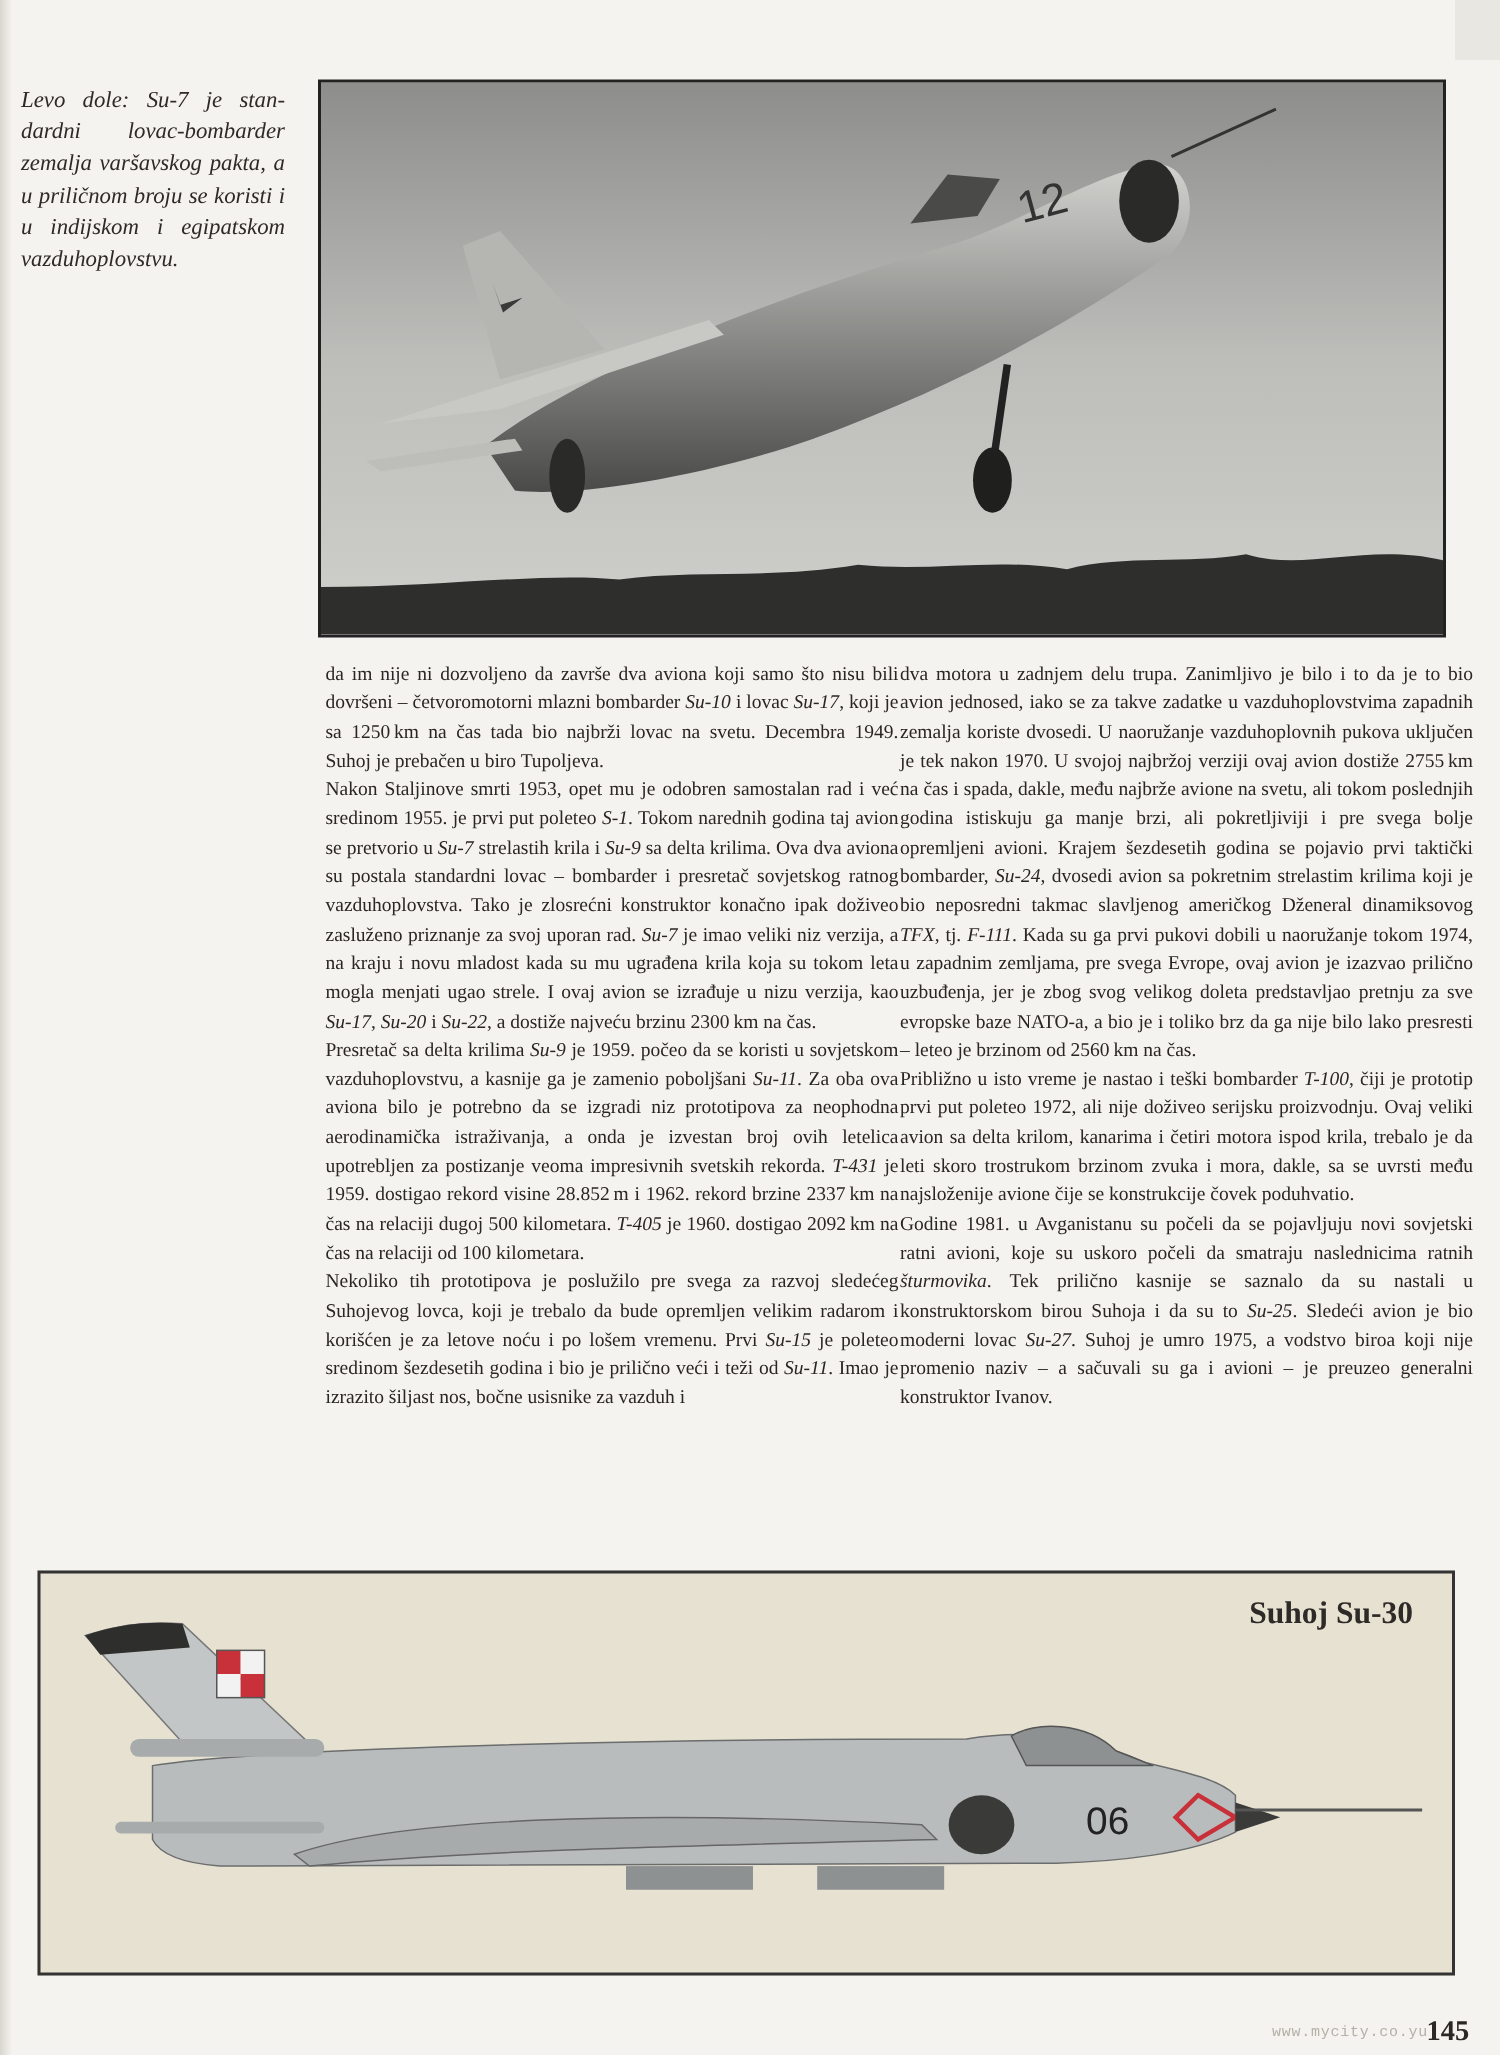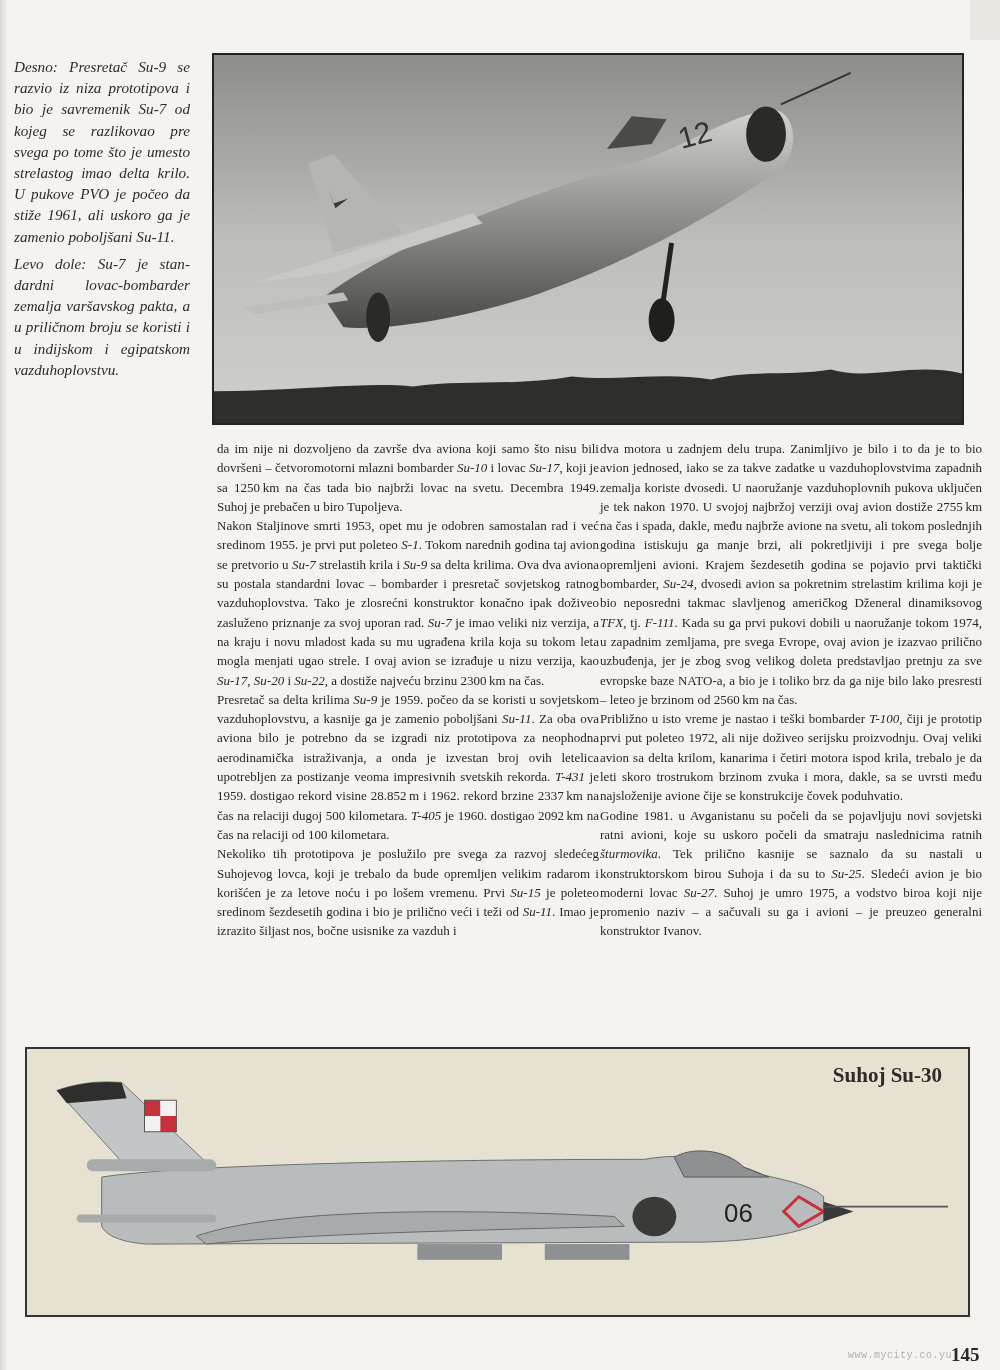--- a/index.html
+++ b/index.html
@@ -53,21 +53,20 @@
     font-family: Liberation Mono, monospace; font-size: 10px; color: #b5b1a8; letter-spacing: 0.5px;
   }
 </style>
 </head>
 <body>
 
 <div class="left-strip"></div>
 <div class="top-edge"></div>
 
 <div class="caption">
-  <p>Desno: Presretač Su-9 se razvio iz niza prototipova i bio je savremenik Su-7 od kojeg se razlikovao pre svega po tome što je ume­sto strelastog imao delta krilo. U pukove PVO je počeo da stiže 1961, ali uskoro ga je zamenio po­boljšani Su-11.</p>
   <p>Levo dole: Su-7 je stan­dardni lovac-bombarder zemalja varšavskog pakta, a u priličnom broju se ko­risti i u indijskom i egipat­skom vazduhoplovstvu.</p>
 </div>
 
 <div class="photo">
   <svg viewBox="0 0 752 372" preserveAspectRatio="none">
     <defs>
       <linearGradient id="sky" x1="0" y1="0" x2="0" y2="1">
         <stop offset="0" stop-color="#8d8d8b"></stop>
         <stop offset="0.5" stop-color="#bdbdba"></stop>
         <stop offset="1" stop-color="#cfcfcc"></stop>

